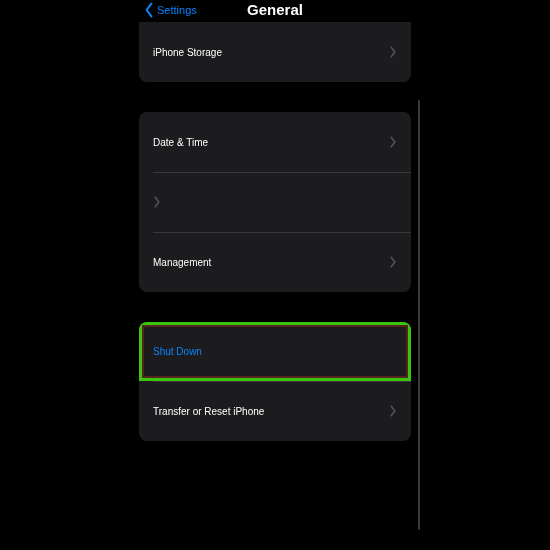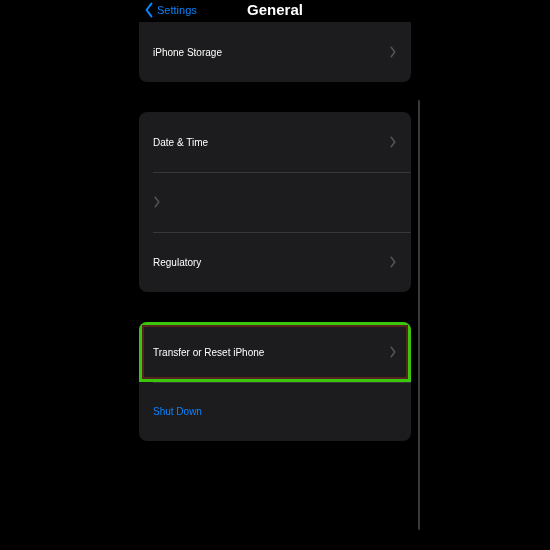--- a/index.html
+++ b/index.html
@@ -132,32 +132,32 @@
           <svg class="chev" viewBox="0 0 12 20">
             <path d="M3 2 L9 10 L3 18" stroke="#8e8e93" stroke-width="2.4" fill="none" stroke-linecap="round" stroke-linejoin="round"></path>
           </svg>
         </div>
         <div class="row">
           <svg class="chev" viewBox="0 0 12 20">
             <path d="M3 2 L9 10 L3 18" stroke="#8e8e93" stroke-width="2.4" fill="none" stroke-linecap="round" stroke-linejoin="round"></path>
           </svg>
         </div>
         <div class="row">
-          <span>Regulatory</span>
+          <span>Management</span>
           <svg class="chev" viewBox="0 0 12 20">
             <path d="M3 2 L9 10 L3 18" stroke="#8e8e93" stroke-width="2.4" fill="none" stroke-linecap="round" stroke-linejoin="round"></path>
           </svg>
         </div>
       </div>
       <div class="group highlight">
+        <div class="row link">
+          <span>Shut Down</span>
+        </div>
         <div class="row">
           <span>Transfer or Reset iPhone</span>
           <svg class="chev" viewBox="0 0 12 20">
             <path d="M3 2 L9 10 L3 18" stroke="#8e8e93" stroke-width="2.4" fill="none" stroke-linecap="round" stroke-linejoin="round"></path>
           </svg>
-        </div>
-        <div class="row link">
-          <span>Shut Down</span>
         </div>
       </div>
     </div>
   <div class="scrollind"></div>
 </div>
 
 </body></html>

